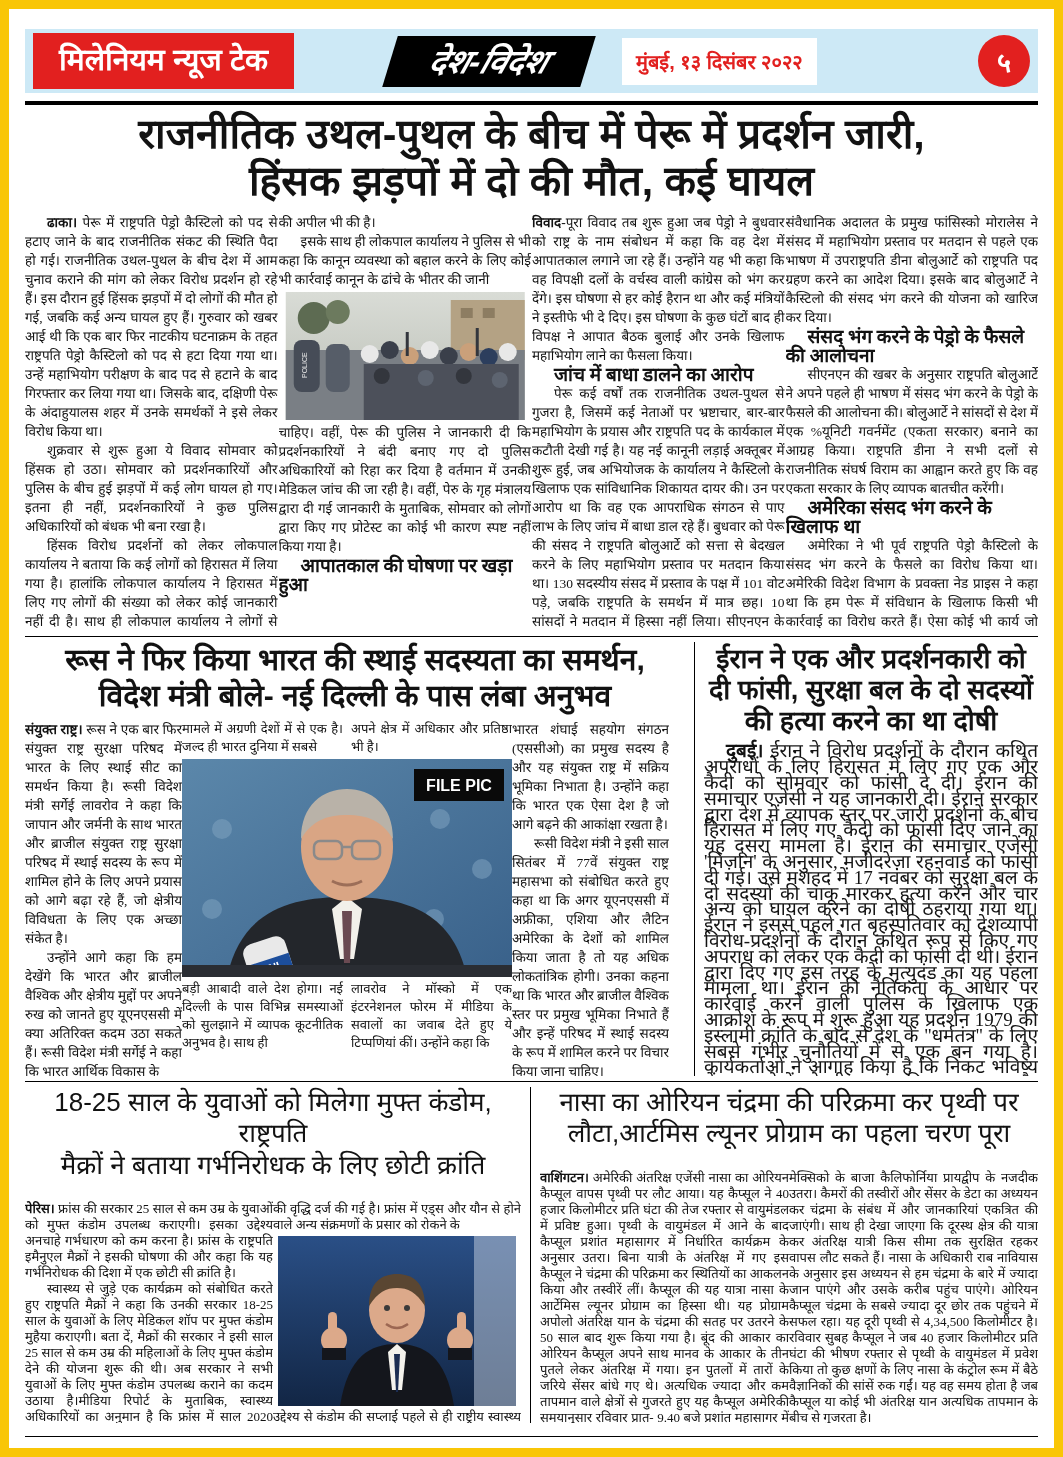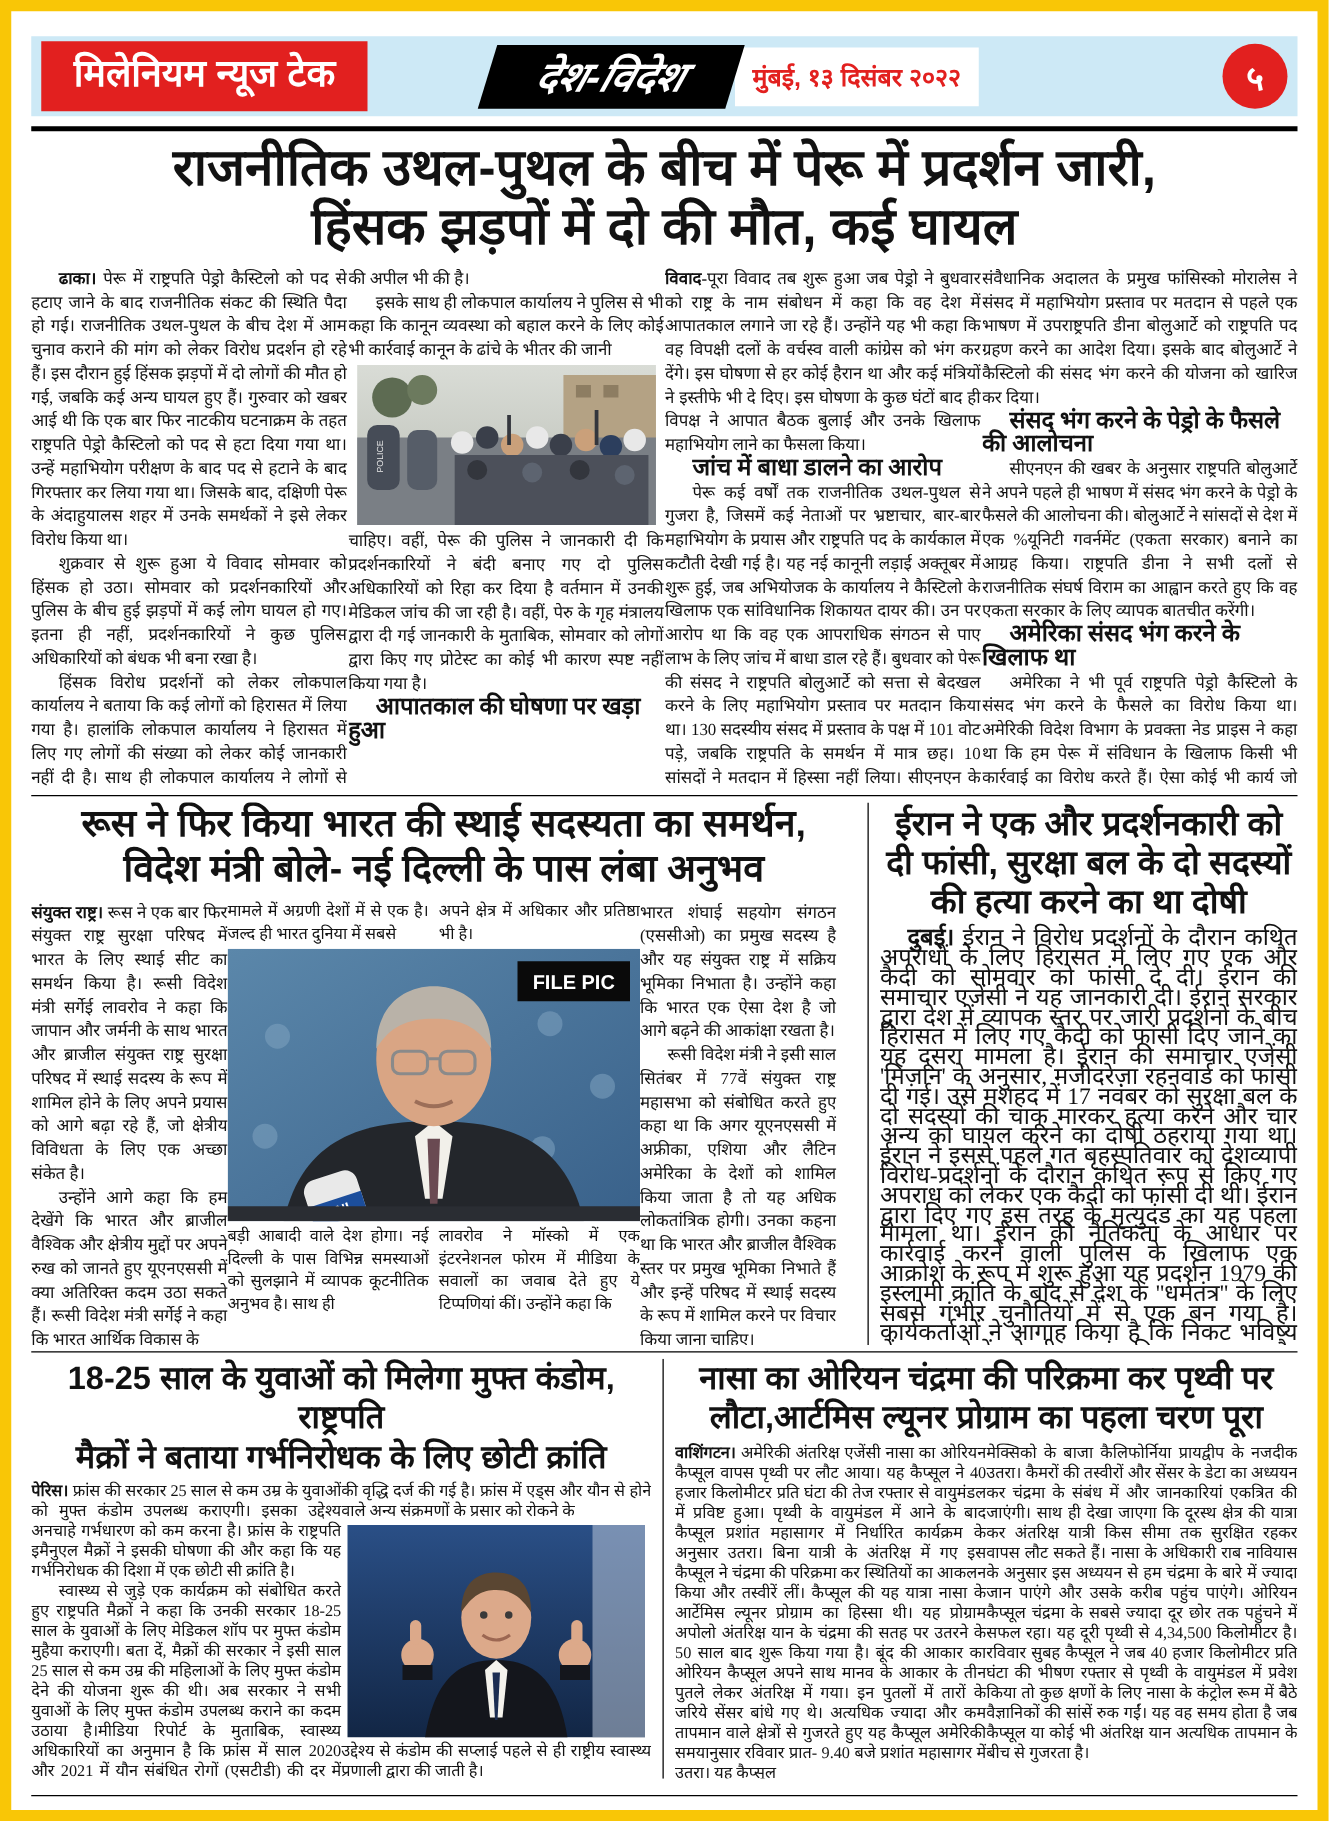--- a/index.html
+++ b/index.html
@@ -9,39 +9,39 @@
         padding:8px 16px 6px;display:flex;flex-direction:column;overflow:hidden}
   
   .header-strip{height:64px;background:#CDE9F6;display:flex;align-items:center;
                 padding:0 8px;margin-top:12px}
   .brand-box{background:#E2201F;color:#fff;font-family:"Liberation Sans",sans-serif;
              font-weight:bold;font-size:30px;line-height:1;padding:12px 26px 14px;white-space:nowrap}
   .section-banner{background:#000;transform:skewX(-17deg);padding:9px 40px;margin-left:96px}
   .section-banner span{display:block;color:#fff;font-family:"Liberation Sans",sans-serif;
              font-weight:bold;font-style:italic;font-size:33px;line-height:1;white-space:nowrap}
   .date-box{background:#fff;color:#E2201F;font-family:"Liberation Sans",sans-serif;
-            font-weight:bold;font-size:20px;padding:10px 14px;white-space:nowrap}
+            font-weight:bold;font-size:20px;padding:10px 14px;margin-left:34px;white-space:nowrap}
   .page-num{width:52px;height:52px;background:#E2201F;border-radius:50%;color:#fff;
             font-family:"Liberation Sans",sans-serif;font-weight:bold;font-size:27px;
             display:flex;align-items:center;justify-content:center;margin-left:auto}
   .rule-thick{height:4px;background:#000;margin:8px 0 4px}
   .rule-thin{height:1px;background:#000;margin:5px 0}
   .vdiv{width:1px;background:#000}
   
   .headline-xl{font-family:"Liberation Sans",sans-serif;font-weight:bold;text-align:center;
                font-size:41px;line-height:1.15;margin:2px 0 8px}
   .headline-xl span{display:block}
   .headline-l{font-family:"Liberation Sans",sans-serif;font-weight:bold;text-align:center;
               font-size:30px;line-height:1.2}
   .headline-l span{display:block}
   .headline-m{font-family:"Liberation Sans",sans-serif;font-weight:bold;text-align:center;
               font-size:27px;line-height:1.15;margin-bottom:6px}
   .headline-m span{display:block}
-  .headline-s{font-family:"Liberation Sans",sans-serif;font-weight:bold;text-align:center;
-              font-size:26px;line-height:1.2;margin-bottom:4px}
+  .headline-s{font-family:"Liberation Sans",sans-serif;font-weight:normal;text-align:center;
+              font-size:26px;line-height:1.2;margin-bottom:20px}
   .headline-s span{display:block}
   
   .para{text-align:justify;font-size:13.5px;line-height:19px;text-indent:22px}
   .noindent{text-indent:0}
   .subhead{font-weight:bold;font-size:19px;line-height:19px;text-indent:22px;text-align:left}
   .dl{font-weight:bold}
   .peru-cols{display:flex;gap:1px;height:418px;overflow:hidden}
   .ncol{flex:1;overflow:hidden}
   
   .middle{display:flex;gap:9px;height:434px;overflow:hidden}

